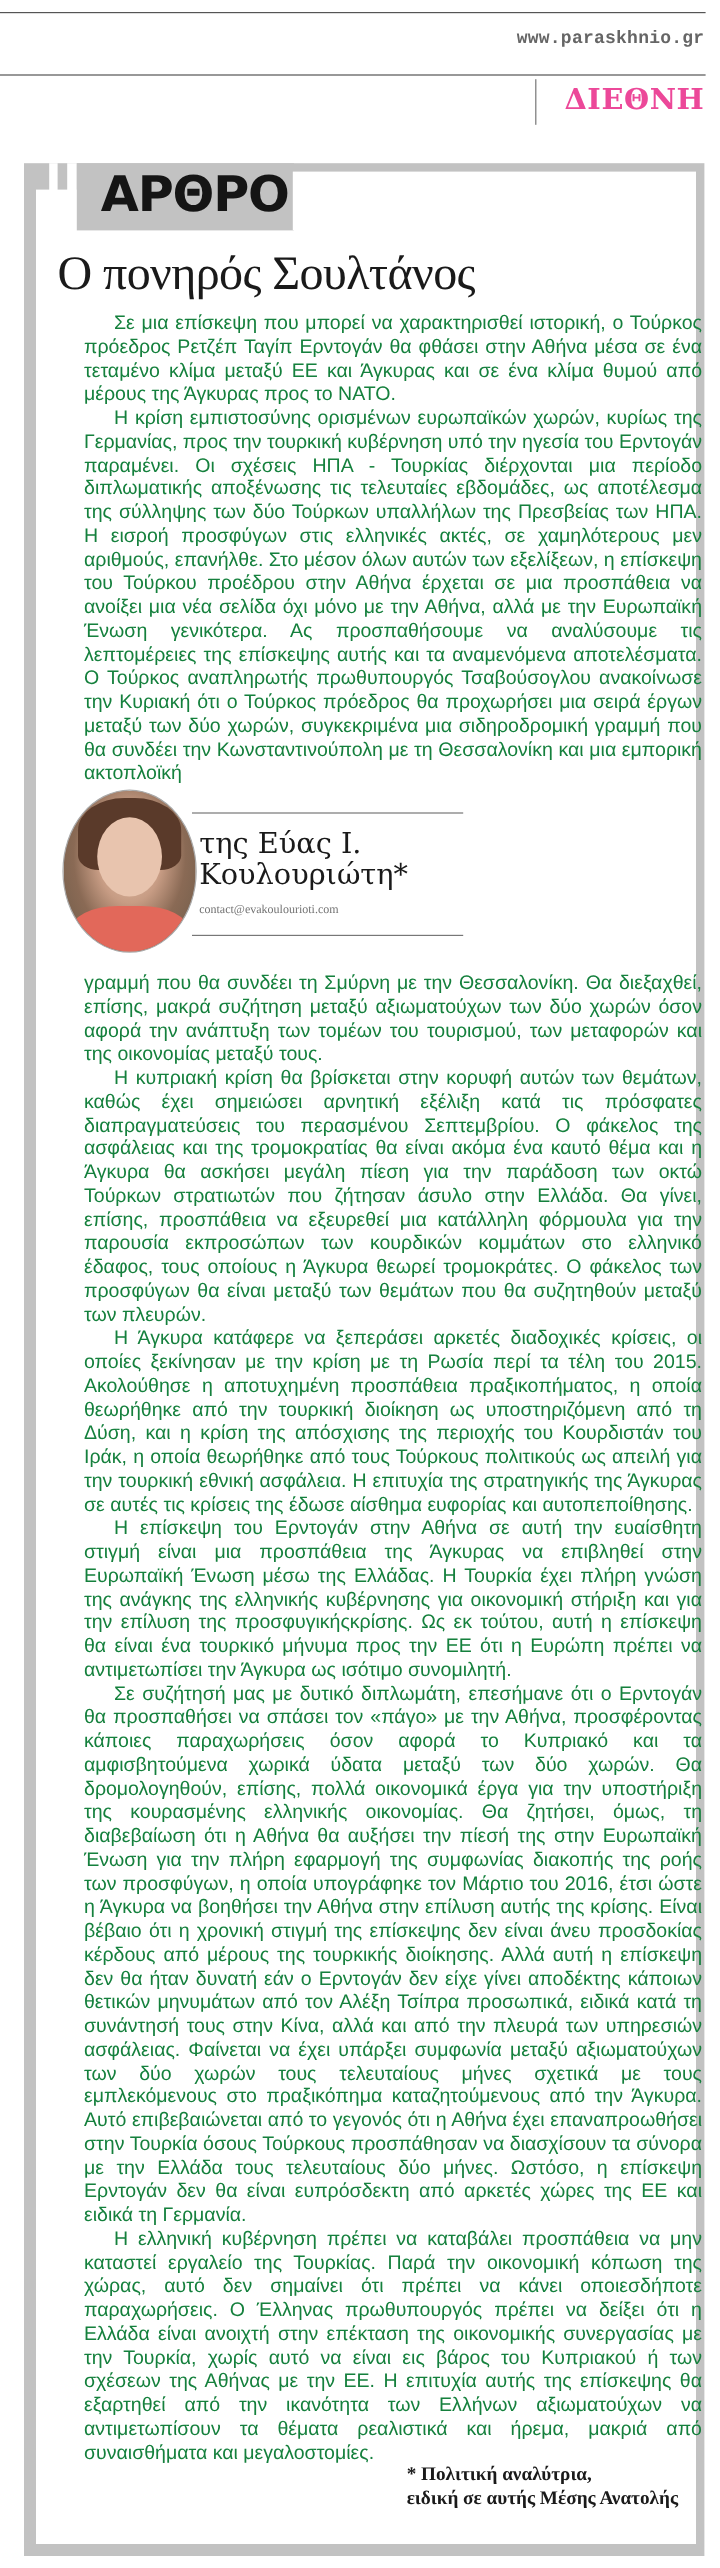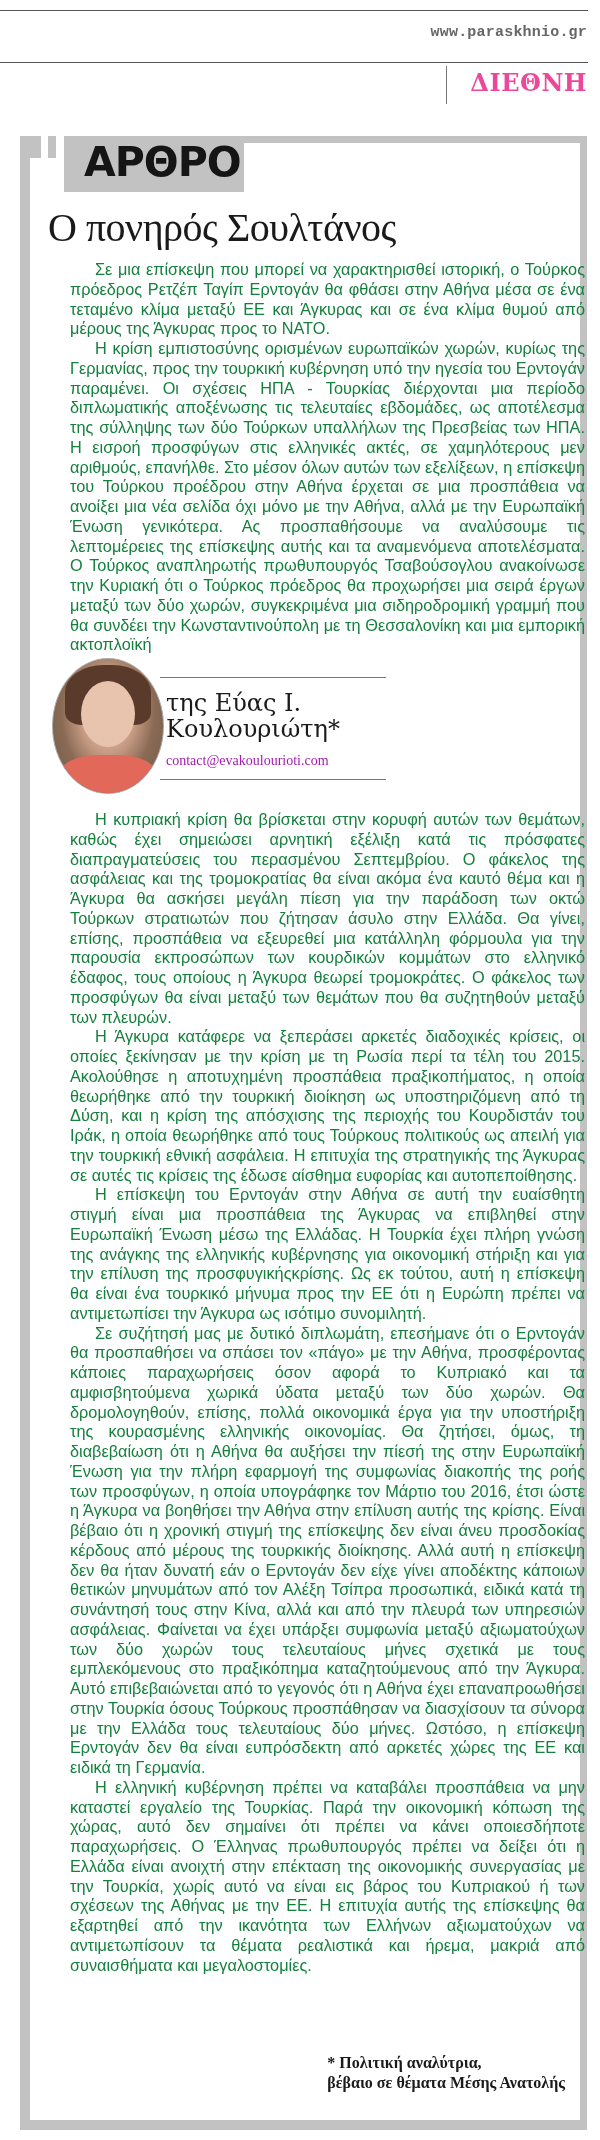--- a/index.html
+++ b/index.html
@@ -25,21 +25,21 @@
   #text-a { top:260px; }
   #text-b { top:810px; }
 
   .byline { position:absolute; left:52px; top:658px; width:340px; height:140px; }
   .avatar { position:absolute; left:0; top:0; width:110px; height:134px; border-radius:50%; overflow:hidden; background:radial-gradient(ellipse at 50% 40%, #e8c8b0 0%, #c79c84 35%, #8a6a55 60%, #6b5a48 100%); border:1px solid #aaa; }
   .avatar .hair { position:absolute; left:12px; top:6px; width:86px; height:60px; border-radius:45% 45% 20% 20%; background:#5a3a2a; }
   .avatar .face { position:absolute; left:28px; top:22px; width:54px; height:66px; border-radius:50%; background:#e8c4ae; }
   .avatar .shirt { position:absolute; left:6px; top:96px; width:98px; height:50px; border-radius:40% 40% 0 0; background:#e2685a; }
   .byline-rule { position:absolute; left:108px; width:226px; height:1px; background:#777; }
   .byline-name { position:absolute; left:114px; font-family:"DejaVu Serif", serif; font-size:24px; line-height:26px; color:#1a1a1a; }
-  .byline-email { position:absolute; left:114px; top:95px; font-family:"Liberation Serif", serif; font-size:14px; color:#a21caf; }
+  .byline-email { position:absolute; left:114px; top:95px; font-family:"Liberation Serif", serif; font-size:10px; color:#737373; }
 
   .signature { position:absolute; right:35px; top:2053px; font-family:"Liberation Serif", serif; font-weight:bold; font-size:16px; line-height:20px; color:#1a1a1a; }
 </style>
 </head>
 <body>
 
 <div class="rule" style="top:10px;"></div>
 <div class="site-url">www.paraskhnio.gr</div>
 <div class="rule" style="top:62px;"></div>
 <div class="section-divider"></div>
@@ -67,23 +67,24 @@
     <div class="shirt"></div>
   </div>
   <div class="byline-rule" style="top:19px;"></div>
   <div class="byline-name" style="top:32px;">της Εύας Ι.</div>
   <div class="byline-name" style="top:58px;">Κουλουριώτη*</div>
   <div class="byline-email">contact@evakoulourioti.com</div>
   <div class="byline-rule" style="top:121px;"></div>
 </div>
 
 <div class="body-text" id="text-b">
+    <p class="cont">γραμμή που θα συνδέει τη Σμύρνη με την Θεσσαλονίκη. Θα διεξαχθεί, επίσης, μακρά συζήτηση μεταξύ αξιωματούχων των δύο χωρών όσον αφορά την ανάπτυξη των τομέων του τουρισμού, των μεταφορών και της οικονομίας μεταξύ τους.</p>
     <p>Η κυπριακή κρίση θα βρίσκεται στην κορυφή αυτών των θεμάτων, καθώς έχει σημειώσει αρνητική εξέλιξη κατά τις πρόσφατες διαπραγματεύσεις του περασμένου Σεπτεμβρίου. Ο φάκελος της ασφάλειας και της τρομοκρατίας θα είναι ακόμα ένα καυτό θέμα και η Άγκυρα θα ασκήσει μεγάλη πίεση για την παράδοση των οκτώ Τούρκων στρατιωτών που ζήτησαν άσυλο στην Ελλάδα. Θα γίνει, επίσης, προσπάθεια να εξευρεθεί μια κατάλληλη φόρμουλα για την παρουσία εκπροσώπων των κουρδικών κομμάτων στο ελληνικό έδαφος, τους οποίους η Άγκυρα θεωρεί τρομοκράτες. Ο φάκελος των προσφύγων θα είναι μεταξύ των θεμάτων που θα συζητηθούν μεταξύ των πλευρών.</p>
     <p>Η Άγκυρα κατάφερε να ξεπεράσει αρκετές διαδοχικές κρίσεις, οι οποίες ξεκίνησαν με την κρίση με τη Ρωσία περί τα τέλη του 2015. Ακολούθησε η αποτυχημένη προσπάθεια πραξικοπήματος, η οποία θεωρήθηκε από την τουρκική διοίκηση ως υποστηριζόμενη από τη Δύση, και η κρίση της απόσχισης της περιοχής του Κουρδιστάν του Ιράκ, η οποία θεωρήθηκε από τους Τούρκους πολιτικούς ως απειλή για την τουρκική εθνική ασφάλεια. Η επιτυχία της στρατηγικής της Άγκυρας σε αυτές τις κρίσεις της έδωσε αίσθημα ευφορίας και αυτοπεποίθησης.</p>
     <p>Η επίσκεψη του Ερντογάν στην Αθήνα σε αυτή την ευαίσθητη στιγμή είναι μια προσπάθεια της Άγκυρας να επιβληθεί στην Ευρωπαϊκή Ένωση μέσω της Ελλάδας. Η Τουρκία έχει πλήρη γνώση της ανάγκης της ελληνικής κυβέρνησης για οικονομική στήριξη και για την επίλυση της προσφυγικήςκρίσης. Ως εκ τούτου, αυτή η επίσκεψη θα είναι ένα τουρκικό μήνυμα προς την ΕΕ ότι η Ευρώπη πρέπει να αντιμετωπίσει την Άγκυρα ως ισότιμο συνομιλητή.</p>
     <p>Σε συζήτησή μας με δυτικό διπλωμάτη, επεσήμανε ότι ο Ερντογάν θα προσπαθήσει να σπάσει τον «πάγο» με την Αθήνα, προσφέροντας κάποιες παραχωρήσεις όσον αφορά το Κυπριακό και τα αμφισβητούμενα χωρικά ύδατα μεταξύ των δύο χωρών. Θα δρομολογηθούν, επίσης, πολλά οικονομικά έργα για την υποστήριξη της κουρασμένης ελληνικής οικονομίας. Θα ζητήσει, όμως, τη διαβεβαίωση ότι η Αθήνα θα αυξήσει την πίεσή της στην Ευρωπαϊκή Ένωση για την πλήρη εφαρμογή της συμφωνίας διακοπής της ροής των προσφύγων, η οποία υπογράφηκε τον Μάρτιο του 2016, έτσι ώστε η Άγκυρα να βοηθήσει την Αθήνα στην επίλυση αυτής της κρίσης. Είναι βέβαιο ότι η χρονική στιγμή της επίσκεψης δεν είναι άνευ προσδοκίας κέρδους από μέρους της τουρκικής διοίκησης. Αλλά αυτή η επίσκεψη δεν θα ήταν δυνατή εάν ο Ερντογάν δεν είχε γίνει αποδέκτης κάποιων θετικών μηνυμάτων από τον Αλέξη Τσίπρα προσωπικά, ειδικά κατά τη συνάντησή τους στην Κίνα, αλλά και από την πλευρά των υπηρεσιών ασφάλειας. Φαίνεται να έχει υπάρξει συμφωνία μεταξύ αξιωματούχων των δύο χωρών τους τελευταίους μήνες σχετικά με τους εμπλεκόμενους στο πραξικόπημα καταζητούμενους από την Άγκυρα. Αυτό επιβεβαιώνεται από το γεγονός ότι η Αθήνα έχει επαναπροωθήσει στην Τουρκία όσους Τούρκους προσπάθησαν να διασχίσουν τα σύνορα με την Ελλάδα τους τελευταίους δύο μήνες. Ωστόσο, η επίσκεψη Ερντογάν δεν θα είναι ευπρόσδεκτη από αρκετές χώρες της ΕΕ και ειδικά τη Γερμανία.</p>
     <p>Η ελληνική κυβέρνηση πρέπει να καταβάλει προσπάθεια να μην καταστεί εργαλείο της Τουρκίας. Παρά την οικονομική κόπωση της χώρας, αυτό δεν σημαίνει ότι πρέπει να κάνει οποιεσδήποτε παραχωρήσεις. Ο Έλληνας πρωθυπουργός πρέπει να δείξει ότι η Ελλάδα είναι ανοιχτή στην επέκταση της οικονομικής συνεργασίας με την Τουρκία, χωρίς αυτό να είναι εις βάρος του Κυπριακού ή των σχέσεων της Αθήνας με την ΕΕ. Η επιτυχία αυτής της επίσκεψης θα εξαρτηθεί από την ικανότητα των Ελλήνων αξιωματούχων να αντιμετωπίσουν τα θέματα ρεαλιστικά και ήρεμα, μακριά από συναισθήματα και μεγαλοστομίες.</p>
   </div>
 
 <div class="signature">
   <div>* Πολιτική αναλύτρια,</div>
-  <div>βέβαιο σε θέματα Μέσης Ανατολής</div>
+  <div>ειδική σε αυτής Μέσης Ανατολής</div>
 </div>
 
 </body></html>

